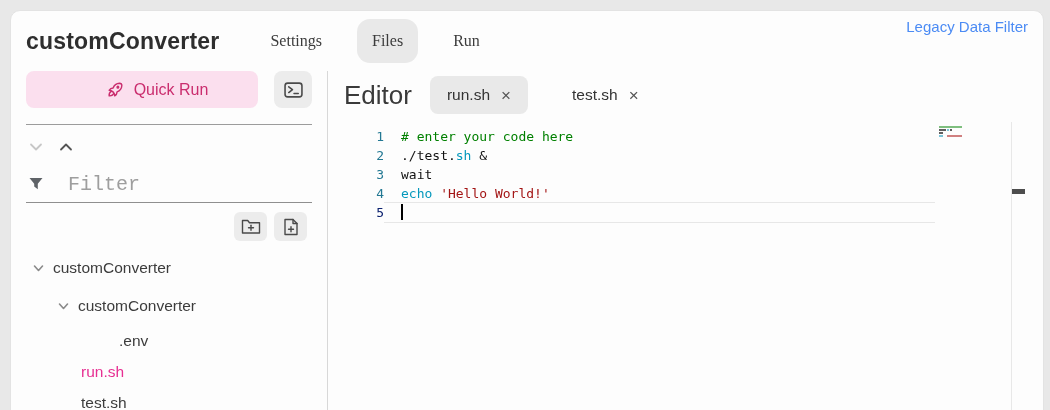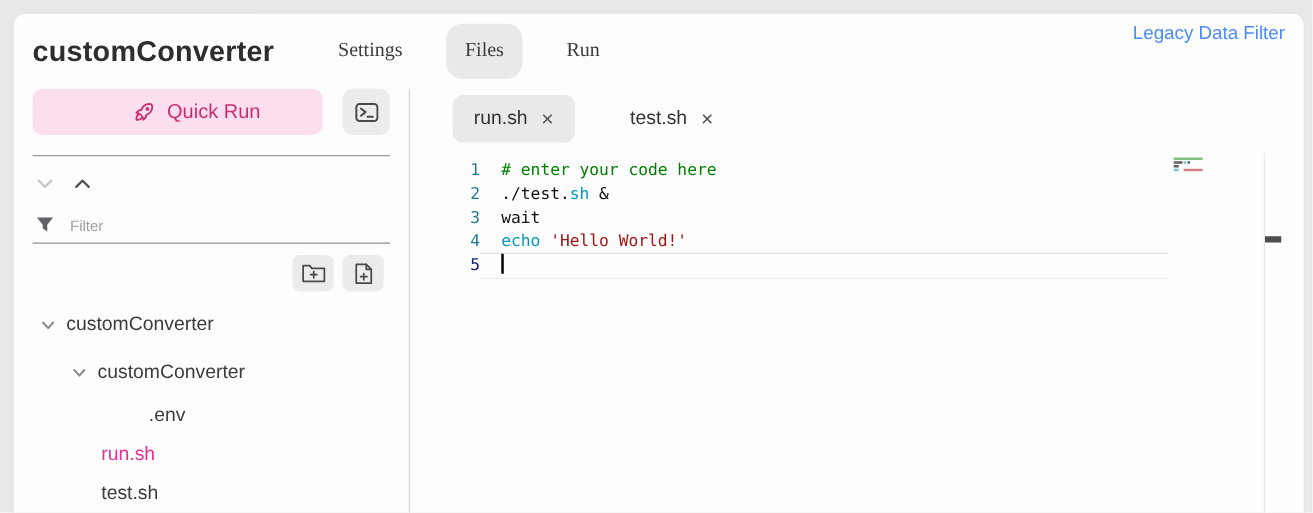--- a/index.html
+++ b/index.html
@@ -34,21 +34,21 @@
     justify-content:center; gap:9px; cursor:pointer;padding-left:36px;
   }
   .terminal-btn { width:38px; flex:none; background:#ececec; border:none; border-radius:8px;
     display:flex; align-items:center; justify-content:center; cursor:pointer; }
   .sidebar-divider { border-top:1px solid #9c9c9c; margin:16px 15px 0; }
   .chevron-row { display:flex; gap:12px; padding:14px 16px 0; }
   .icon-btn { background:none; border:none; padding:0; cursor:pointer; display:flex; align-items:center; }
   .filter-row { display:flex; align-items:center; gap:10px; margin:10px 15px 0;
     border-bottom:1px solid #8f8f8f; padding:7px 2px 5px; }
   .filter-row input { border:none; outline:none; background:transparent; width:100%;
-    font-family:Liberation Sans, sans-serif; font-size:12px; color:#333; }
+    font-family:Liberation Mono, monospace; font-size:20px; color:#333;margin-left:12px; }
   .filter-row input::placeholder { color:#9e9e9e; }
   .file-actions { display:flex; justify-content:flex-end; gap:7px; padding:9px 20px 0; }
   .file-actions button { width:33px; height:29px; background:#ececec; border:none; border-radius:6px;
     display:flex; align-items:center; justify-content:center; cursor:pointer; }
   .tree { margin-top:8px; }
   .tree-row { display:flex; align-items:center; font-size:15.5px; color:#3c3c3c; cursor:pointer; }
   .tree-row.folder { height:38px; }
   .tree-row.file { height:31px; }
   .tree-row.selected { color:#e72f92; }
   .tree-row .tchev { display:flex; margin-right:7px; }
@@ -200,20 +200,21 @@
             <span class="tree-label">run.sh</span>
           </div>
           <div class="tree-row file" style="padding-left: 70px;">
             <span class="tree-label">test.sh</span>
           </div>
         </div>
     </aside>
 
     <main class="main">
       <div class="editor-header">
+        <h2 class="editor-title">Editor</h2>
         <div class="tabs" id="editor-tabs">
             <div class="tab active">
               <span class="tab-label">run.sh</span>
               <span class="tab-close">×</span>
             </div>
             <div class="tab">
               <span class="tab-label">test.sh</span>
               <span class="tab-close">×</span>
             </div>
           </div>

